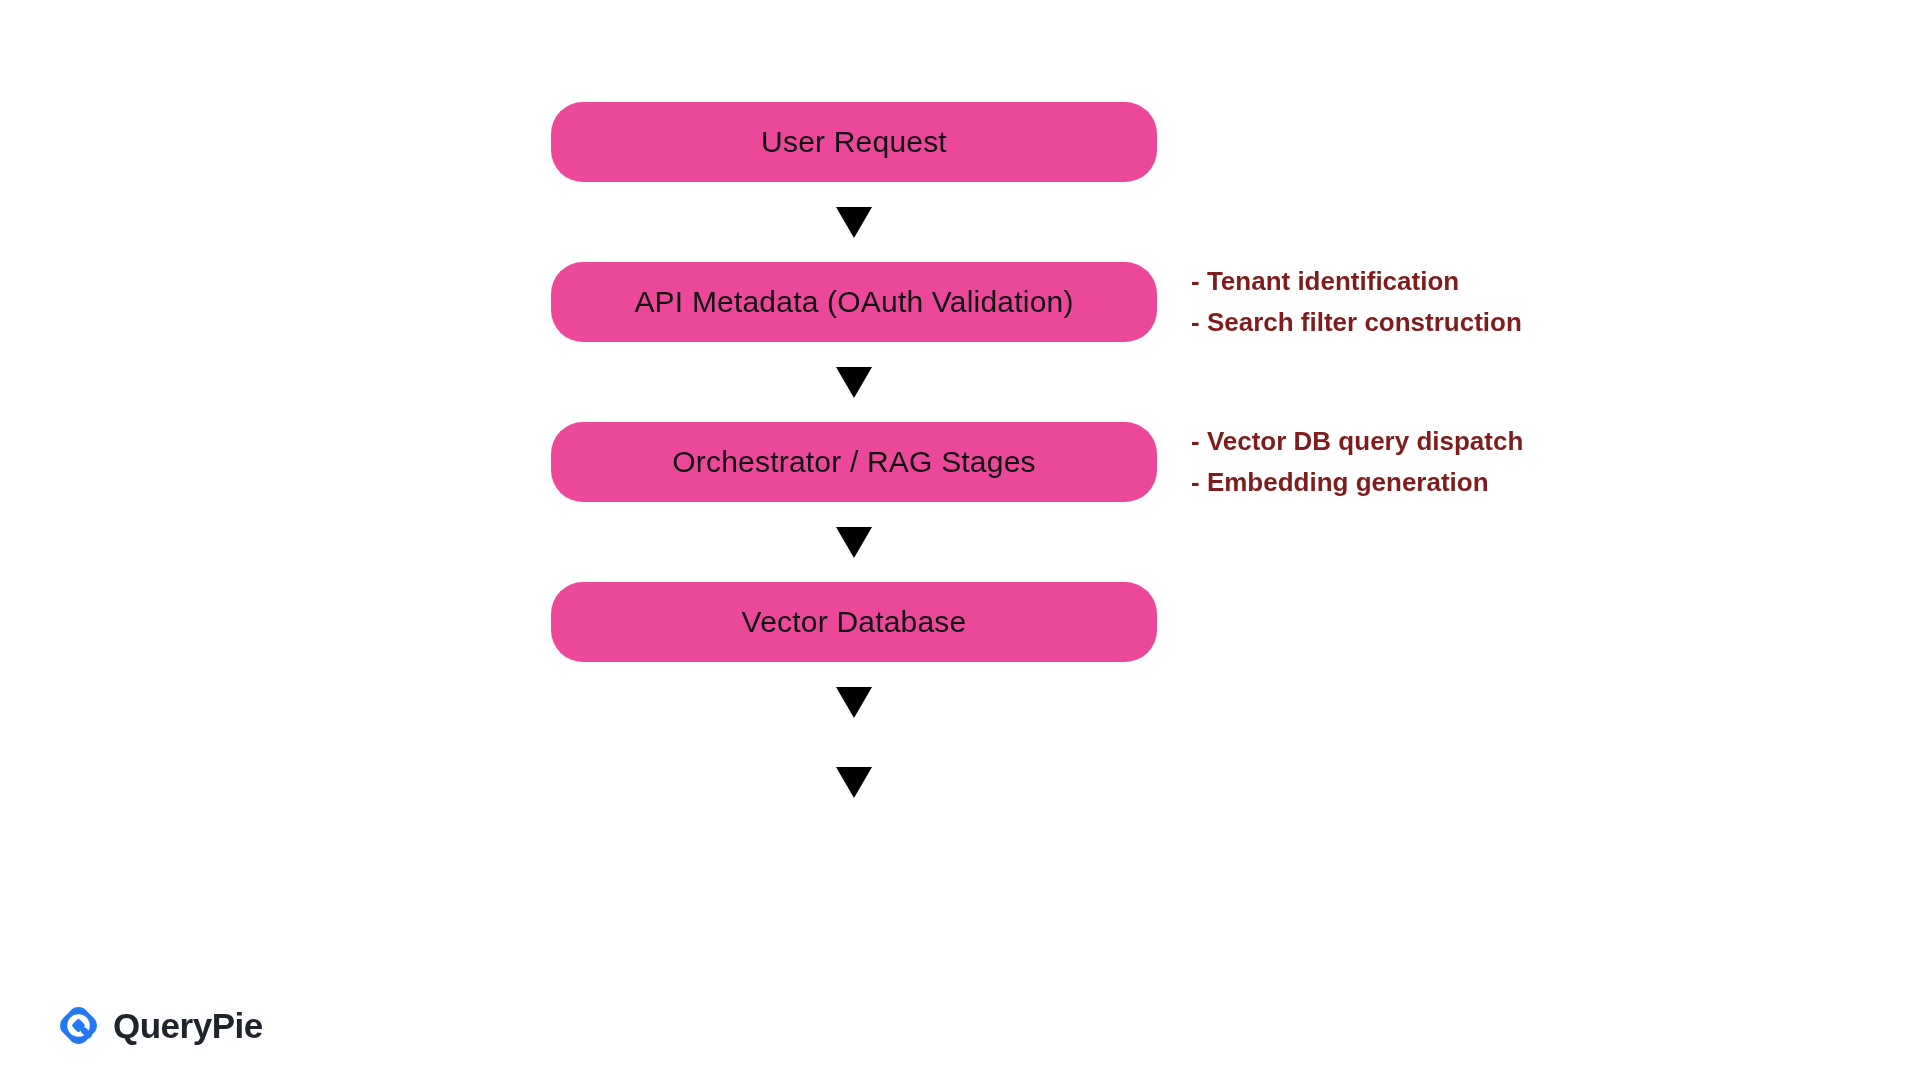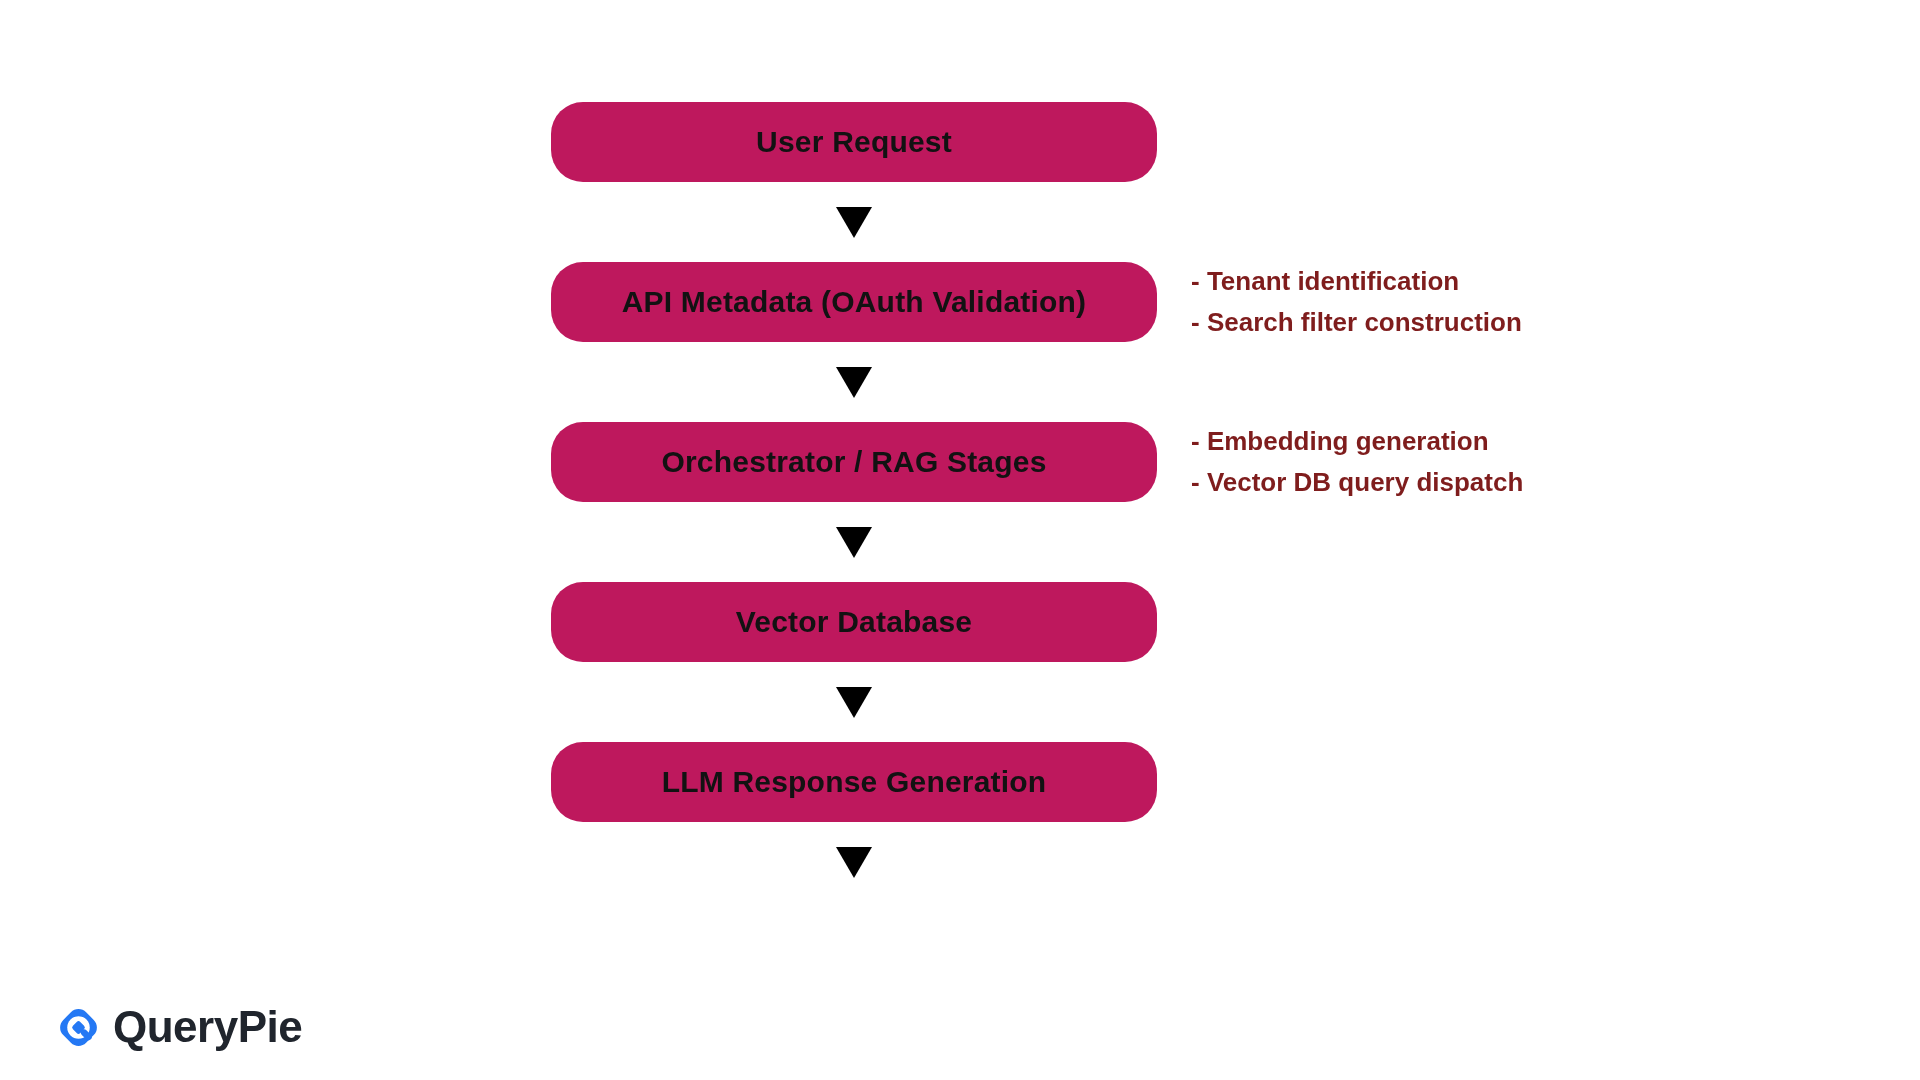--- a/index.html
+++ b/index.html
@@ -20,27 +20,27 @@
 
   .step {
     position: relative;
     width: 606px;
     height: 80px;
   }
 
   .box {
     width: 100%;
     height: 100%;
-    background: #be185d;
+    background: #ec4899;
     border-radius: 32px;
     display: flex;
     align-items: center;
     justify-content: center;
     font-size: 30px;
-    font-weight: 700;
+    font-weight: 400;
     color: #121212;
     letter-spacing: 0.2px;
   }
 
   .notes {
     position: absolute;
     left: calc(100% + 34px);
     top: 50%;
     transform: translateY(-50%);
     white-space: nowrap;
@@ -68,21 +68,21 @@
   .brand {
     position: absolute;
     left: 55px;
     top: 1002px;
     display: flex;
     align-items: center;
     gap: 11px;
   }
   .brand svg { display: block; }
   .brand-text {
-    font-size: 44px;
+    font-size: 35px;
     font-weight: 700;
     color: #20252d;
     letter-spacing: -0.5px;
   }
 </style>
 </head>
 <body>
 
 <div class="flow">
 
@@ -102,42 +102,39 @@
     </div>
   </div>
 
   <div class="arrow-row">
     <div class="triangle-down"></div>
   </div>
 
   <div class="step">
     <div class="box">Orchestrator / RAG Stages</div>
     <div class="notes">
+      <div>- Vector DB query dispatch</div>
       <div>- Embedding generation</div>
-      <div>- Vector DB query dispatch</div>
     </div>
   </div>
 
   <div class="arrow-row">
     <div class="triangle-down"></div>
   </div>
 
   <div class="step">
     <div class="box">Vector Database</div>
     <div class="notes">
     </div>
   </div>
 
   <div class="arrow-row">
     <div class="triangle-down"></div>
   </div>
 
-  <div class="step">
-    <div class="box">LLM Response Generation</div>
-  </div>
 
   <div class="arrow-row">
     <div class="triangle-down"></div>
   </div>
 
 
 </div>
 
 <div class="brand">
   <svg width="47" height="47" viewBox="0 0 48 48">

